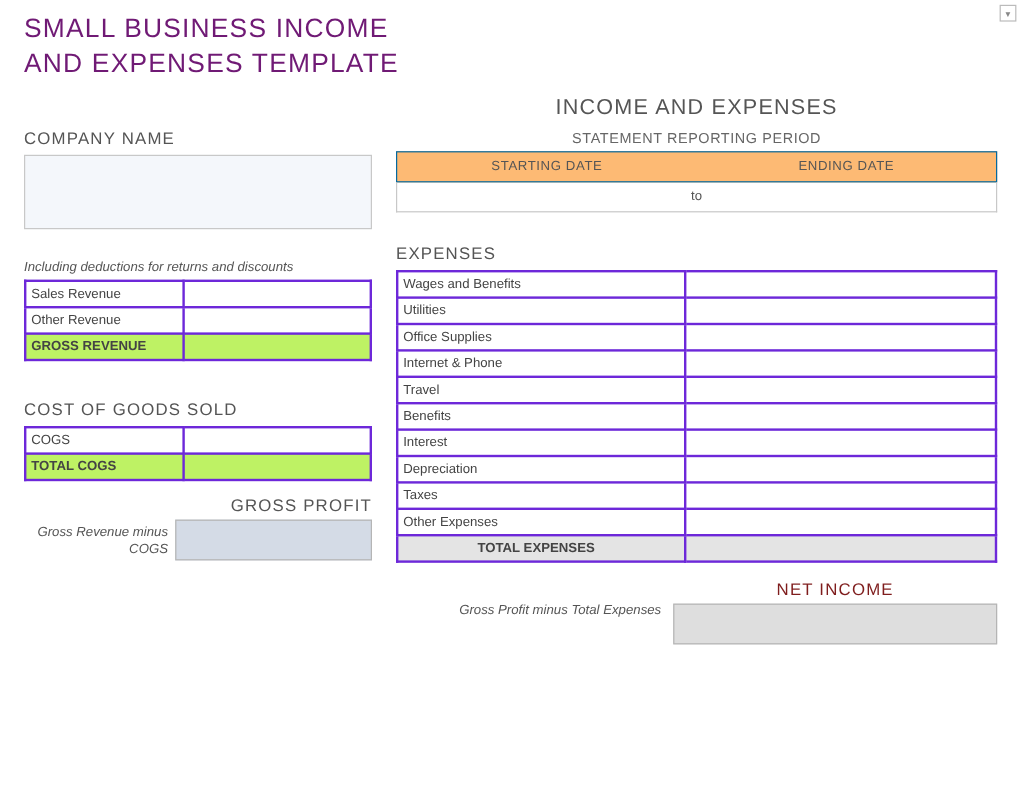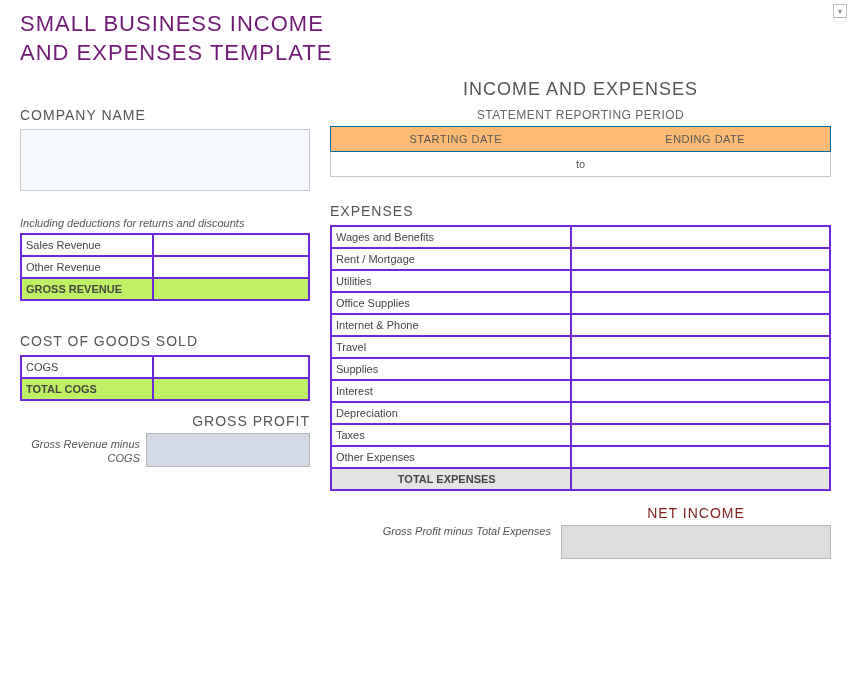--- a/index.html
+++ b/index.html
@@ -265,41 +265,37 @@
 
       <div style="height:26px"></div>
       <div class="label-header">EXPENSES</div>
       <table class="exp-table">
         <tbody>
             <tr>
               <td class="label">Wages and Benefits</td>
               <td class="val"></td>
             </tr>
         <tr>
-              <td class="label">Rent / Mortgage</td>
-              <td class="val"></td>
-            </tr>
-        <tr>
               <td class="label">Utilities</td>
               <td class="val"></td>
             </tr>
         <tr>
               <td class="label">Office Supplies</td>
               <td class="val"></td>
             </tr>
         <tr>
               <td class="label">Internet &amp; Phone</td>
               <td class="val"></td>
             </tr>
         <tr>
               <td class="label">Travel</td>
               <td class="val"></td>
             </tr>
         <tr>
-              <td class="label">Supplies</td>
+              <td class="label">Benefits</td>
               <td class="val"></td>
             </tr>
         <tr>
               <td class="label">Interest</td>
               <td class="val"></td>
             </tr>
         <tr>
               <td class="label">Depreciation</td>
               <td class="val"></td>
             </tr>

